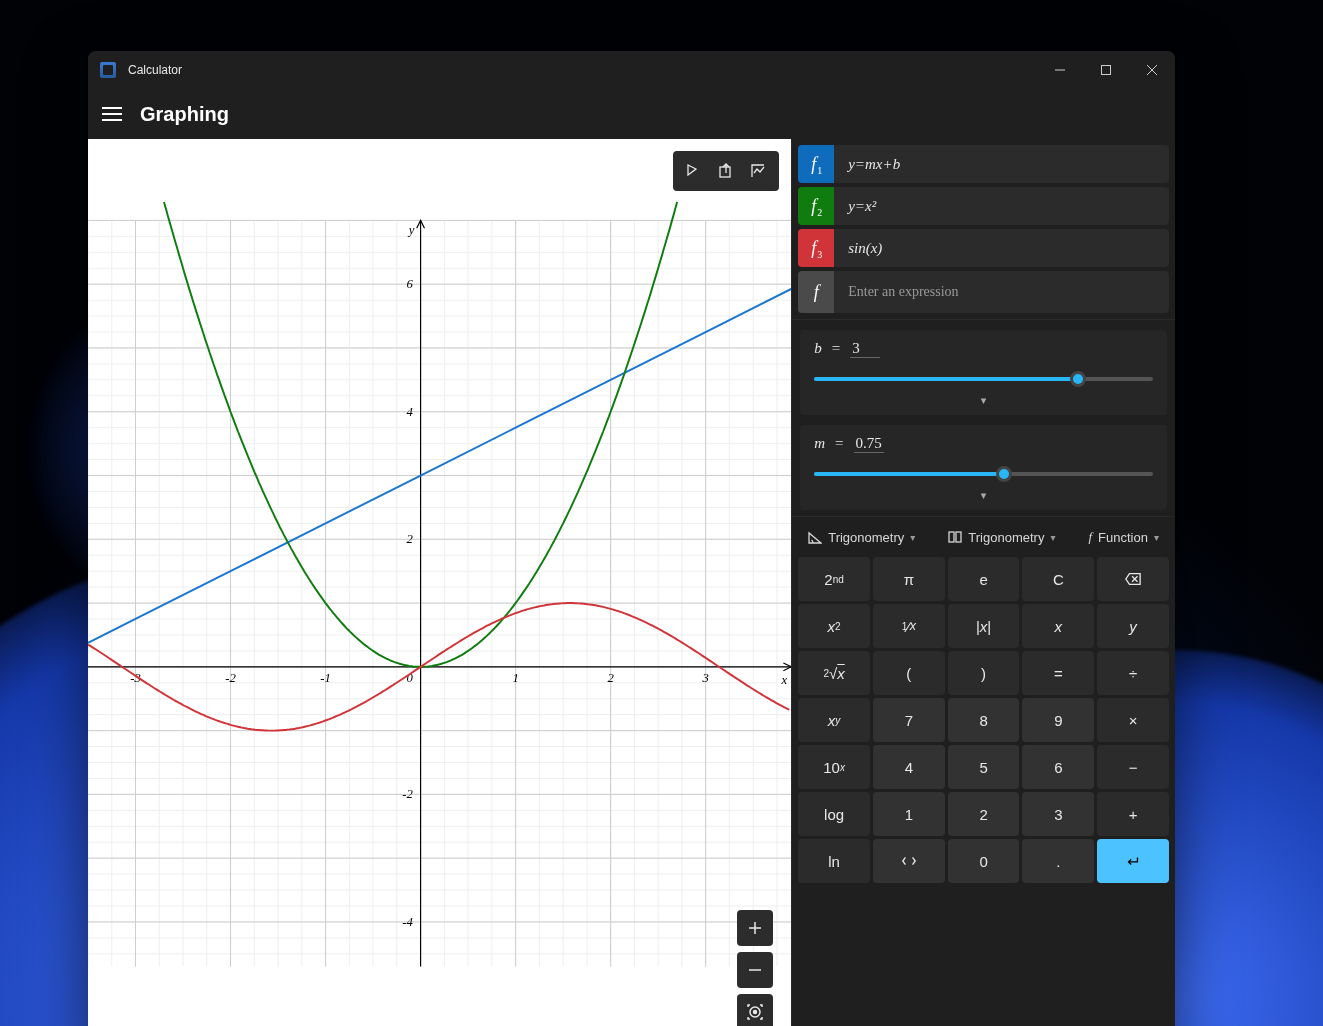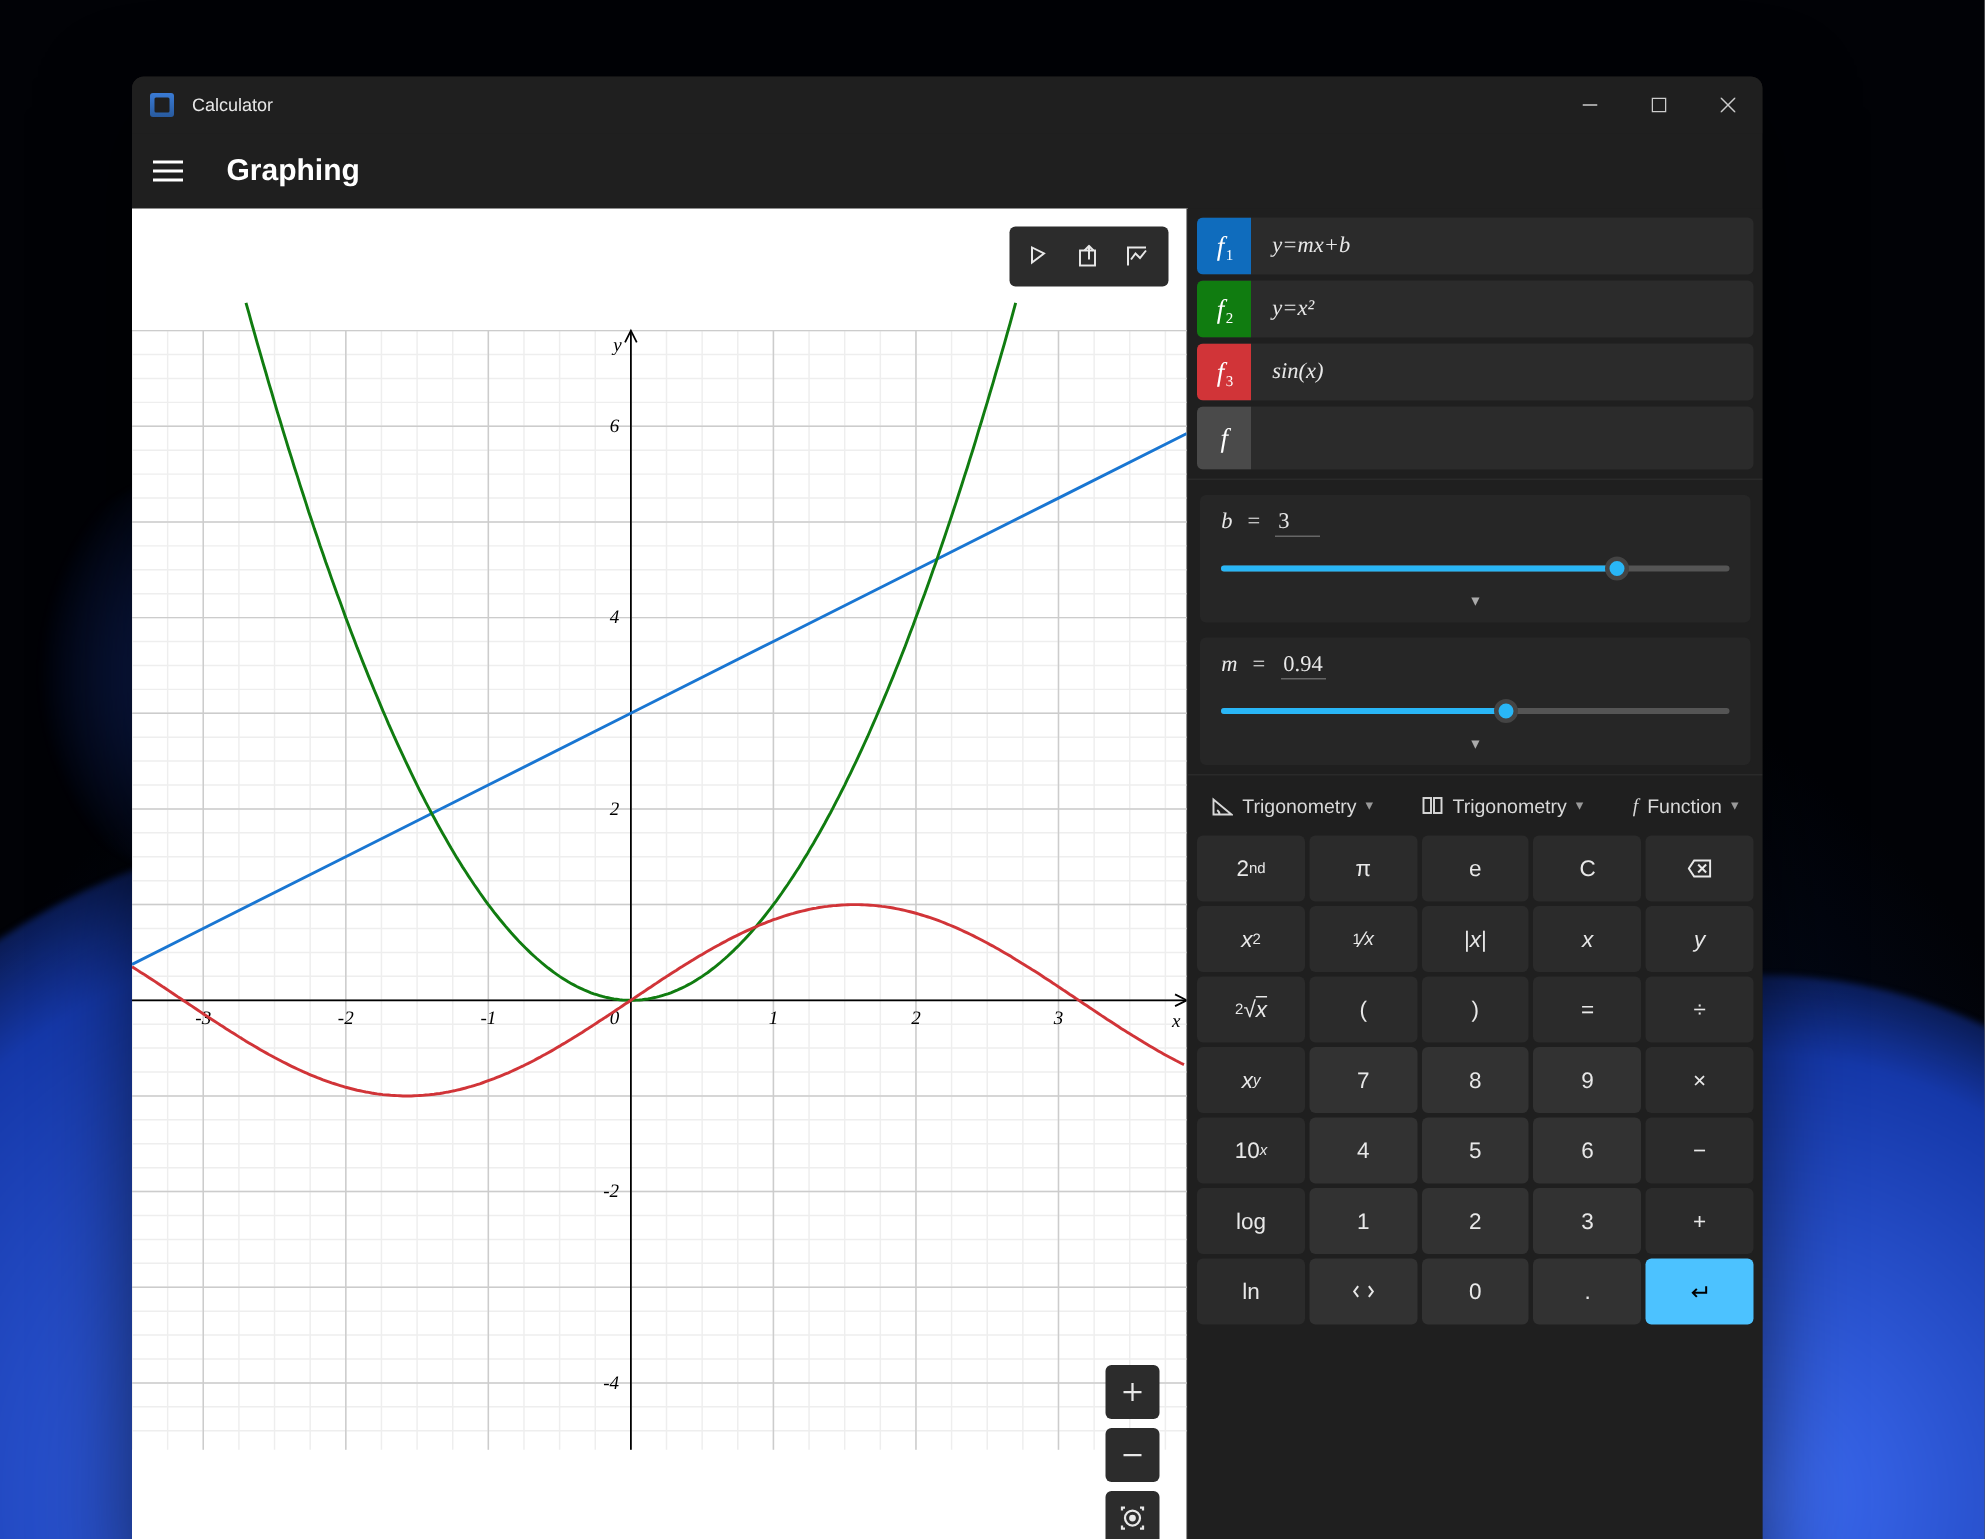--- a/index.html
+++ b/index.html
@@ -31,21 +31,21 @@
     background: #1f1f1f;
   }
   .titlebar .app-icon { width: 16px; height: 16px; margin-right: 12px; background: linear-gradient(#3a7bd5,#285a9e); border-radius: 2px; position: relative; }
   .titlebar .app-icon::after { content:""; position:absolute; inset:3px; background:#1f1f1f; border-radius:1px;}
   .titlebar .app-icon::before { content:""; position:absolute; left:5px; top:4px; width:6px; height:2px; background:#3a7bd5;}
   .wincontrols { margin-left: auto; display: flex; }
   .wincontrols .btn { width: 46px; height: 38px; display:flex; align-items:center; justify-content:center; color:#ccc; }
   .wincontrols svg { width:10px; height:10px; stroke:#ccc; stroke-width:1; fill:none; }
 
   .header {
-    height: 50px; display:flex; align-items:center; gap: 29px;
+    height: 50px; display:flex; align-items:center; gap: 18px;
     padding: 0 14px; color: #fff;
   }
   .hamburger { width: 20px; height: 14px; position: relative; }
   .hamburger span, .hamburger::before, .hamburger::after {
     content:""; position:absolute; left:0; width:100%; height:2px; background:#fff;
   }
   .hamburger::before { top:0; } .hamburger span { top:6px;} .hamburger::after { bottom:0;}
   .mode-title { font-size: 20px; font-weight: 600; }
 
   .body { flex:1; display:flex; min-height:0; }
@@ -326,20 +326,21 @@
             <div class="func-badge c-red">
               <span>f</span>
               <span class="sub">3</span>
             </div>
     <div class="func-expr">sin(<span>x</span>)</div>
           </div>
           <div class="func-row input-row">
             <div class="func-badge c-grey">
               <span>f</span>
             </div>
+  <div class="func-expr placeholder">Enter an expression</div>
           </div>
         </div>
 
       <div class="variables" id="var-list">
           <div class="varbox">
             <div class="varline">
       <span>b</span>
       <span class="eq">=</span>
       <span class="val">3</span>
     </div>
@@ -347,21 +348,21 @@
       <div class="slider-track"></div>
       <div class="slider-fill" style="width:78%"></div>
       <div class="slider-thumb" style="left:78%"></div>
     </div>
     <div class="chev">▾</div>
           </div>
           <div class="varbox">
             <div class="varline">
       <span>m</span>
       <span class="eq">=</span>
-      <span class="val">0.94</span>
+      <span class="val">0.75</span>
     </div>
     <div class="slider-wrap">
       <div class="slider-track"></div>
       <div class="slider-fill" style="width:56%"></div>
       <div class="slider-thumb" style="left:56%"></div>
     </div>
     <div class="chev">▾</div>
           </div>
         </div>
 

